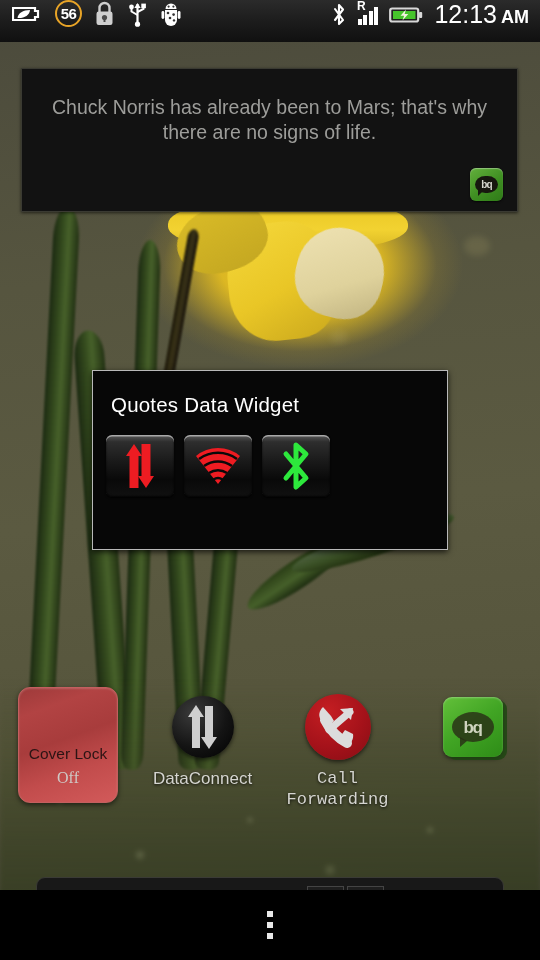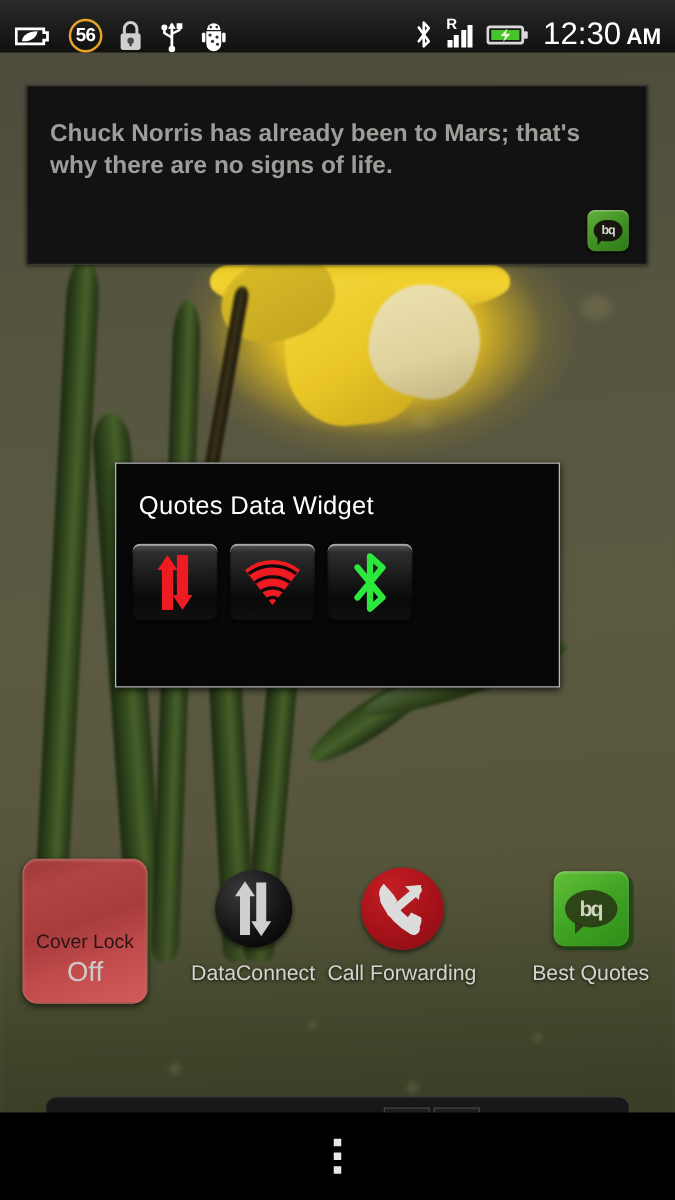--- a/index.html
+++ b/index.html
@@ -36,21 +36,21 @@
       radial-gradient(circle 5px at 200px 215px, rgba(210,215,170,0.22), rgba(0,0,0,0) 70%),
       radial-gradient(circle 6px at 390px 225px, rgba(200,205,160,0.20), rgba(0,0,0,0) 70%),
       linear-gradient(180deg, rgba(60,66,38,0) 0%, rgba(62,70,36,0.45) 45%, rgba(50,58,30,0.75) 100%);
     filter:blur(2px);
   }
 
   
   #statusbar {
     position:absolute; left:0; top:0; width:540px; height:42px;
     background:linear-gradient(180deg,#2b2b2b 0%,#1d1d1d 48%,#101010 100%);
-    display:flex; align-items:flex-end; z-index:50;
+    display:flex; align-items:flex-start; z-index:50;
   }
   #status-left { display:flex; align-items:center; gap:13px; padding-left:12px; flex:1; }
   #status-right { display:flex; align-items:center; gap:11px; padding-right:11px; }
   .sicon { display:block; }
   #eco-count {
     width:27px; height:27px; border:2.4px solid #e8a427; border-radius:50%;
     color:#fff; font-size:15px; font-weight:bold; display:flex;
     align-items:center; justify-content:center; letter-spacing:-0.5px;
   }
   #clock { color:#fff; font-size:25px; letter-spacing:0px; font-weight:400; }
@@ -60,22 +60,22 @@
   .bar { width:4px; background:#fff; }
   #roam { position:absolute; top:-5px; left:-1px; color:#fff; font-size:12px; font-weight:bold; line-height:1; }
 
   
   #quote-widget {
     position:absolute; left:21px; top:68px; width:497px; height:144px;
     background:#121212; border:1px solid #3a3a32; z-index:20;
     box-shadow:0 1px 3px rgba(0,0,0,0.6);
   }
   #quote-text {
-    color:#9d9d9a; font-size:19.5px; line-height:25px; text-align:left;
-    padding:26px 18px 0 18px; font-weight:700;
+    color:#9d9d9a; font-size:19.5px; line-height:25px; text-align:center;
+    padding:26px 18px 0 18px; font-weight:400;
   }
   #quote-badge {
     position:absolute; right:14px; bottom:10px; width:33px; height:33px;
     border-radius:6px; background:linear-gradient(145deg,#63b03c 0%,#3f8f22 55%,#2f7a18 100%);
     display:flex; align-items:center; justify-content:center;
     box-shadow:inset 0 1px 1px rgba(255,255,255,0.35), 0 1px 2px rgba(0,0,0,0.7);
   }
   .bq-bubble {
     width:23px; height:17px; border-radius:50%/55%;
     background:#17170f; display:flex; align-items:center; justify-content:center;
@@ -120,21 +120,21 @@
   
   #coverlock {
     position:absolute; left:18px; top:687px; width:100px; height:116px;
     border-radius:12px; border:1.5px solid #c35f5f;
     background:linear-gradient(160deg,#9e3a3a 0%,#b24343 20%,#a83c3c 45%,#c24c4c 70%,#d25a5a 100%);
     box-shadow:0 2px 5px rgba(0,0,0,0.55), inset 0 1px 2px rgba(255,255,255,0.18);
     display:flex; flex-direction:column; align-items:center; justify-content:center;
     padding-top:4px; z-index:23;
   }
   #cl-title { color:#2c1414; font-size:15.5px; line-height:20px;margin-top:39px; }
-  #cl-state { color:#cfc9c6; font-size:22px; line-height:24px; margin-top:2px; }
+  #cl-state { color:#cfc9c6; font-size:16px; line-height:24px; margin-top:2px;font-family:Liberation Serif, serif; }
 
   
   .circ-icon {
     width:62px; height:62px; border-radius:50%;
     background:radial-gradient(circle at 34% 28%, #3a3a3a 0%, #141414 55%, #000 100%);
     box-shadow:0 2px 4px rgba(0,0,0,0.6);
     display:flex; align-items:center; justify-content:center; position:relative;
   }
   
   .cf-icon {
@@ -266,21 +266,21 @@
       </div>
 
       <svg class="sicon" width="34" height="20" viewBox="0 0 34 20">
         <rect x="1.2" y="3.5" width="28" height="13" rx="2" fill="none" stroke="#d8d8d8" stroke-width="2.2"></rect>
         <rect x="30" y="7" width="3.2" height="6" rx="1" fill="#d8d8d8"></rect>
         <rect x="4" y="6" width="22.5" height="8" fill="#46c42b"></rect>
         <path d="M17 4.6 l-5.5 6.2 h3.6 l-1.6 4.8 l5.8 -6.6 h-3.7 Z" fill="#f2f2e0"></path>
       </svg>
 
       <div id="clockwrap">
-        <span id="clock">12:30</span>
+        <span id="clock">12:13</span>
         <span id="ampm">AM</span>
       </div>
     </div>
   </div>
 
   <div id="quote-widget">
     <div id="quote-text">Chuck Norris has already been to Mars; that's why there are no signs of life.</div>
     <div id="quote-badge">
       <div class="bq-bubble">
         <span class="bq-text">bq</span>
@@ -334,21 +334,21 @@
             <rect x="6" y="12" width="8" height="32" fill="#cfcfcf"></rect>
             <path d="M10 1 l-8 12 h16 Z" fill="#cfcfcf"></path>
             <rect x="19" y="2" width="8" height="32" fill="#cfcfcf"></rect>
             <path d="M23 45 l-8 -12 h16 Z" fill="#cfcfcf"></path>
           </svg>
         </div>
       </div>
       <div class="cell-label">DataConnect</div>
     </div>
 
-    <div class="cell" style="left:254px; top:0;">
+    <div class="cell" style="left:270px; top:0;font-family:Liberation Mono, monospace;">
       <div class="icon-holder">
         <div class="cf-icon">
           <svg width="52" height="52" viewBox="0 0 52 52">
             <path d="M11 6 c-4 4 -5 9 -2 13 l6 7 l7 -6 l-3 -5 l-8 -9 Z" fill="#dcdcdc"></path>
             <path d="M34 46 c5 -3 8 -8 7 -13 l-8 -4 l-5 7 l5 3 l1 7 Z" fill="#dcdcdc"></path>
             <path d="M13 19 c5 10 13 18 22 23" fill="none" stroke="#dcdcdc" stroke-width="10" stroke-linecap="round"></path>
             <path d="M17 29 L38 11" fill="none" stroke="#dcdcdc" stroke-width="7" stroke-linecap="round"></path>
             <path d="M41 7 l-13 1 l11 11 Z" fill="#dcdcdc"></path>
           </svg>
         </div>
@@ -357,21 +357,20 @@
     </div>
 
     <div class="cell" style="left:405px; top:0;">
       <div class="icon-holder">
         <div class="bq-icon">
           <div class="bq-oval">
             <span class="bq-oval-text">bq</span>
           </div>
         </div>
       </div>
-      <div class="cell-label">Best Quotes</div>
     </div>
   </div>
 
   <div id="bottom-widget">
     <div id="bw-cell-a"></div>
     <div id="bw-cell-b"></div>
   </div>
 
   <div id="navbar">
     <div id="overflow-btn">

